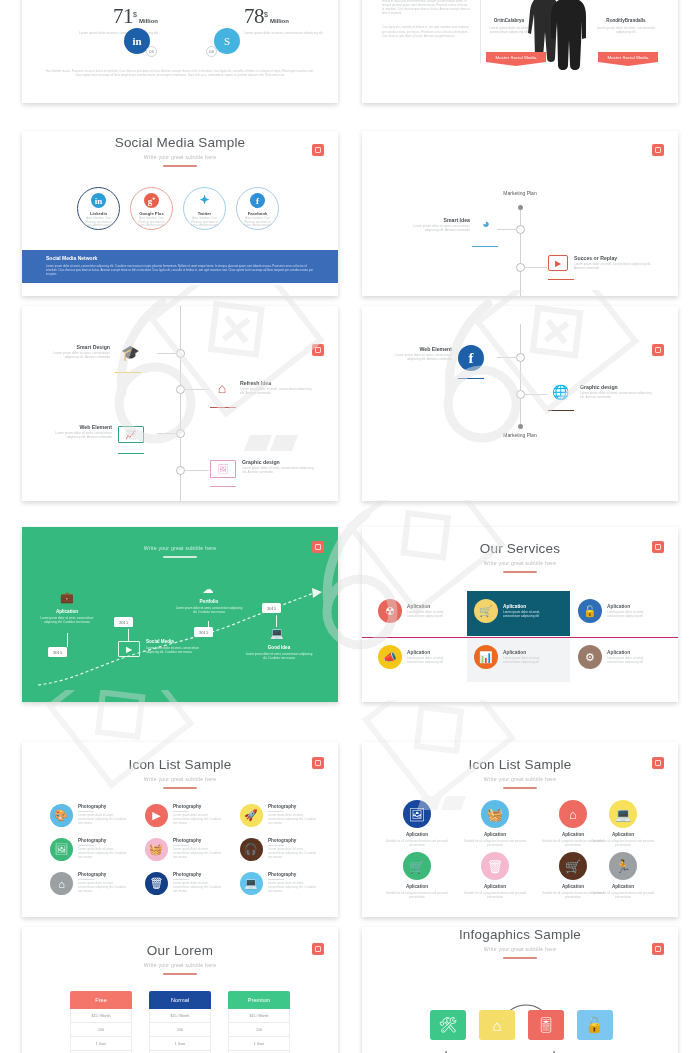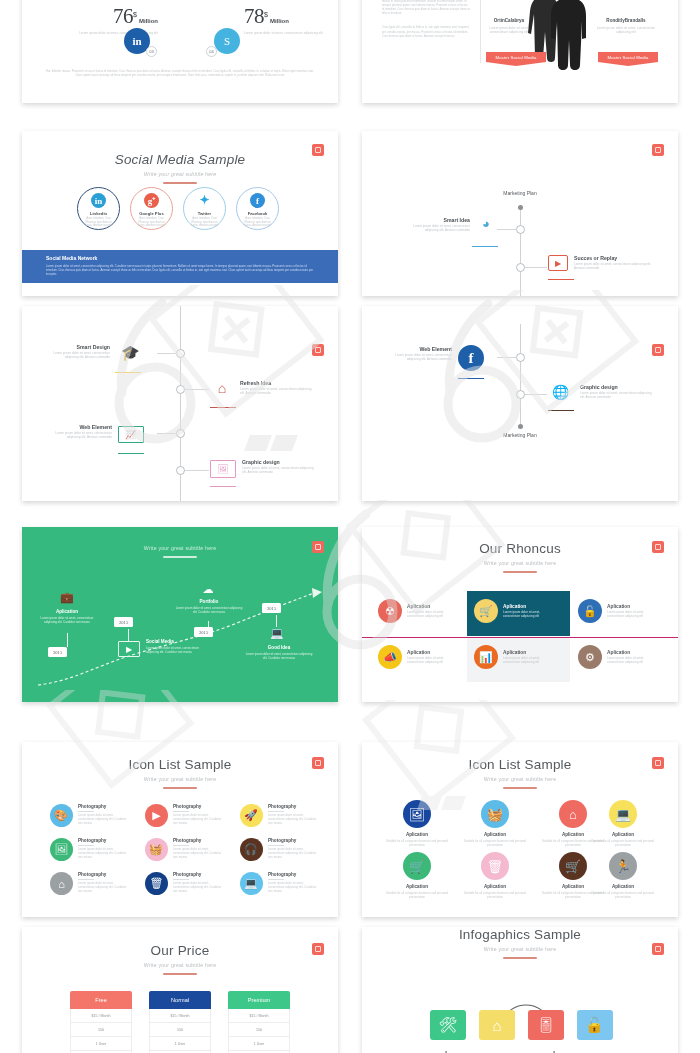--- a/index.html
+++ b/index.html
@@ -205,21 +205,21 @@
 <body>
 
 <div id="stage">
 
   <div class="slide r0 r0l">
     <div class="slide-inner">
 
       <div class="stat-wrap">
         <div class="stat" style="left:44px;top:0;text-align:right;">
           <div>
-            <span class="num">76</span><span class="cur">$</span><span class="mil">Million</span>
+            <span class="num">71</span><span class="cur">$</span><span class="mil">Million</span>
           </div>
           <div class="lorem txt">Lorem ipsum dolor sit amet, consectetuer adipiscing elit</div>
         </div>
         <div class="stat" style="left:222px;top:0;text-align:left;">
           <div>
             <span class="num">78</span><span class="cur">$</span><span class="mil">Million</span>
           </div>
           <div class="lorem txt">Lorem ipsum dolor sit amet, consectetuer adipiscing elit</div>
         </div>
       </div>
@@ -264,21 +264,21 @@
       </div>
 
       <div class="arrowtag" style="left:124px;top:144px;width:60px;clip-path:polygon(0 0,100% 0,100% 72%,50% 100%,0 72%);padding-bottom:3px;">Master Social Media</div>
       <div class="arrowtag" style="left:236px;top:144px;width:60px;clip-path:polygon(0 0,100% 0,100% 72%,50% 100%,0 72%);padding-bottom:3px;">Master Social Media</div>
     </div>
   </div>
 
   <div class="slide r1 r0l">
     <div class="slide-inner">
       <div class="badge" style="right:14px;top:13px;"></div>
-      <div style="position:absolute;left:0;right:0;top:21px;font-style:italic;">
+      <div style="position:absolute;left:0;right:0;top:4px;">
         <div class="s-title lg">Social Media Sample</div>
         <div class="s-sub">Write your great subtitle here</div>
         <div class="s-rule"></div>
       </div>
 
       <div class="sm-circle" style="left:55px;top:56px;border-color:#2f4f7a;">
         <div class="sm-icon" style="background:#2a9fd6;font-family:'Liberation Serif',serif;">in</div>
         <div class="sm-name">Linkedin</div>
         <div class="sm-txt">Aunc interdum. Cras Rhoncus quis diam at luctus. Aenean suscipit</div>
       </div>
@@ -448,21 +448,21 @@
         <div class="st-h">Good Idea</div>
         <div class="st-p" style="margin-top:2px;">Lorem ipsum dolor sit amet, consectetuer adipiscing elit. Curabitur non massa</div>
       </div>
     </div>
   </div>
 
   <div class="slide r3 r0r">
     <div class="slide-inner">
       <div class="badge" style="right:14px;top:14px;"></div>
       <div style="position:absolute;left:0;right:0;top:14px;">
-        <div class="s-title lg">Our Rhoncus</div>
+        <div class="s-title lg">Our Services</div>
         <div class="s-sub">Write your great subtitle here</div>
         <div class="s-rule"></div>
       </div>
 
       <div class="svc-hl" style="left:105px;top:64px;width:103px;height:45px;"></div>
       <div class="svc-hl2" style="left:105px;top:110px;width:103px;height:45px;"></div>
       <div class="svc-line" style="top:110px;"></div>
 
       <div class="svc-row" style="left:16px;top:72px;">
         <div class="svc-ic" style="background:#e8655a;">☢</div>
@@ -645,21 +645,21 @@
         <div class="il2-h">Aplication</div>
         <div class="il2-p">Suitable for all categories business and personal presentation</div>
       </div>
     </div>
   </div>
 
   <div class="slide r5 r0l">
     <div class="slide-inner">
       <div class="badge" style="right:14px;top:16px;"></div>
       <div style="position:absolute;left:0;right:0;top:16px;">
-        <div class="s-title lg">Our Price</div>
+        <div class="s-title lg">Our Lorem</div>
         <div class="s-sub">Write your great subtitle here</div>
         <div class="s-rule"></div>
       </div>
 
       <div class="price-col" style="left:48px;top:64px;">
         <div class="price-head" style="background:#f4766b;">Free</div>
         <div class="price-cell">$15 / Month</div>
         <div class="price-cell">150</div>
         <div class="price-cell">1 User</div>
         <div class="price-cell">Free Update</div>

